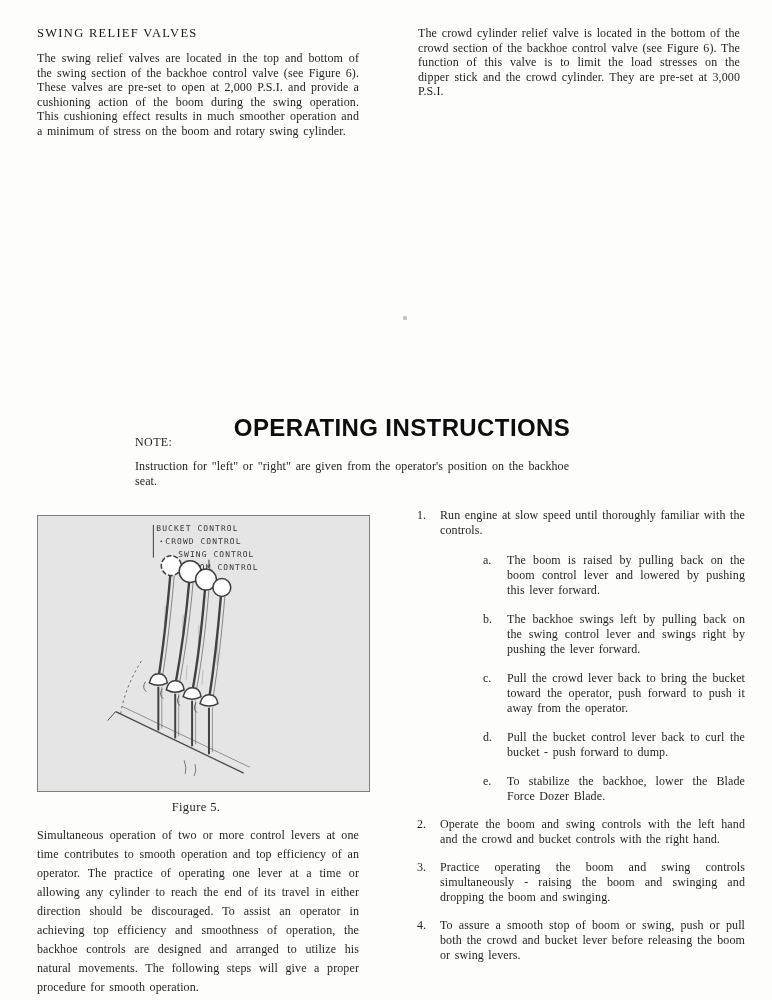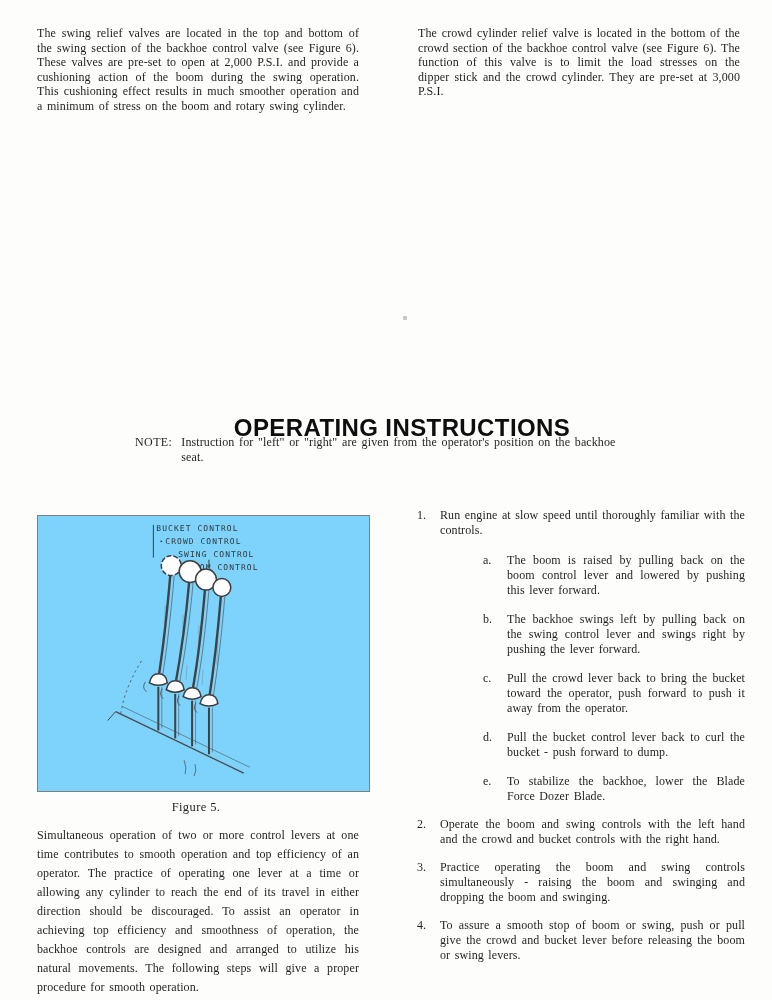--- a/index.html
+++ b/index.html
@@ -22,28 +22,28 @@
   .sec-tr { position:absolute; left:418px; top:26px; width:322px; }
 
   .main-title {
     position:absolute; left:0; top:398px; width:772px; margin:16px;
     text-align:center;
     font-family:"Liberation Sans", sans-serif; font-weight:bold;
     font-size:24px; letter-spacing:0.4px; color:#0e0e0e;
   }
   .note {
     position:absolute; left:135px; top:435px; width:505px;
-    display:flex; gap:9px; font-size:12px; line-height:15px;
+    display:flex; gap:9px; font-size:12px; line-height:15px;flex-direction:column;
   }
   .note-label { flex:0 0 auto; letter-spacing:0.4px; }
   .note-text { width:452px; letter-spacing:0.1px; word-spacing:1.6px; }
 
   .figbox {
     position:absolute; left:37px; top:515px; width:333px; height:277px;
-    margin:0; box-sizing:border-box; background:#7dd3fc;
+    margin:0; box-sizing:border-box; background:#e5e5e5;
     border:1.5px solid #7f7f7f;
   }
   .figbox svg { display:block; width:100%; height:100%; }
   .fig-label {
     font-family:"DejaVu Sans Mono", monospace;
     font-size:8px; letter-spacing:1.1px; fill:#343434;
   }
   .figcaption {
     position:absolute; left:37px; top:800px; width:318px;
     text-align:center; font-size:12.5px; letter-spacing:0.4px;
@@ -68,20 +68,21 @@
     position:absolute; left:403px; top:316px; width:4px; height:4px;
     background:#c6c6c6; border-radius:1px;
   }
 </style>
 </head>
 <body>
 
 <div class="page">
 
   <section class="sec-tl">
+    <h2 class="sec-head">SWING RELIEF VALVES</h2>
     <p class="para">The swing relief valves are located in the top and bottom of the swing section of the backhoe control valve (see Figure 6).  These valves are pre-set to open at 2,000 P.S.I. and provide a cushioning action of the boom during the swing operation.  This cushioning effect results in much smoother operation and a minimum of stress on the boom and rotary swing cylinder.</p>
   </section>
 
   <section class="sec-tr">
     <p class="para">The crowd cylinder relief valve is located in the bottom of the crowd section of the backhoe control valve (see Figure 6).  The function of this valve is to limit the load stresses on the dipper stick and the crowd cylinder.  They are pre-set at 3,000 P.S.I.</p>
   </section>
 
   <div class="speck"></div>
 
   <h1 class="main-title">OPERATING INSTRUCTIONS</h1>
@@ -217,18 +218,18 @@
     <div class="step">
       <span class="step-num">3.</span>
       <div class="step-body">
         <div class="step-text">Practice operating the boom and swing controls simultaneously - raising the boom and swinging and dropping the boom and swinging.</div>
       </div>
     </div>
 
     <div class="step">
       <span class="step-num">4.</span>
       <div class="step-body">
-        <div class="step-text">To assure a smooth stop of boom or swing, push or pull give the crowd and bucket lever before releasing the boom or swing levers.</div>
+        <div class="step-text">To assure a smooth stop of boom or swing, push or pull both the crowd and bucket lever before releasing the boom or swing levers.</div>
       </div>
     </div>
 
   </div>
 </div>
 
 </body></html>

